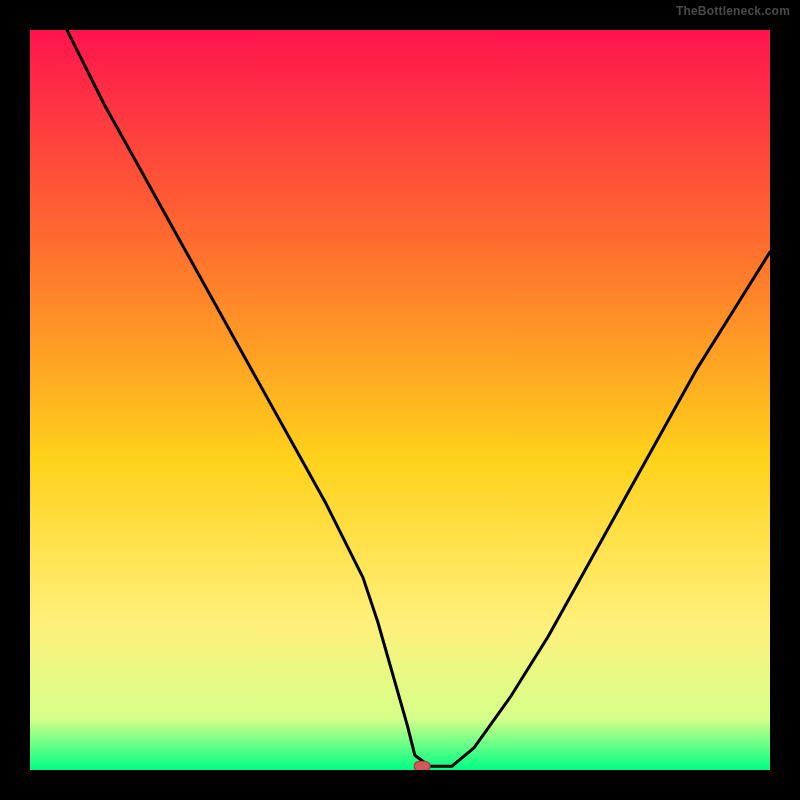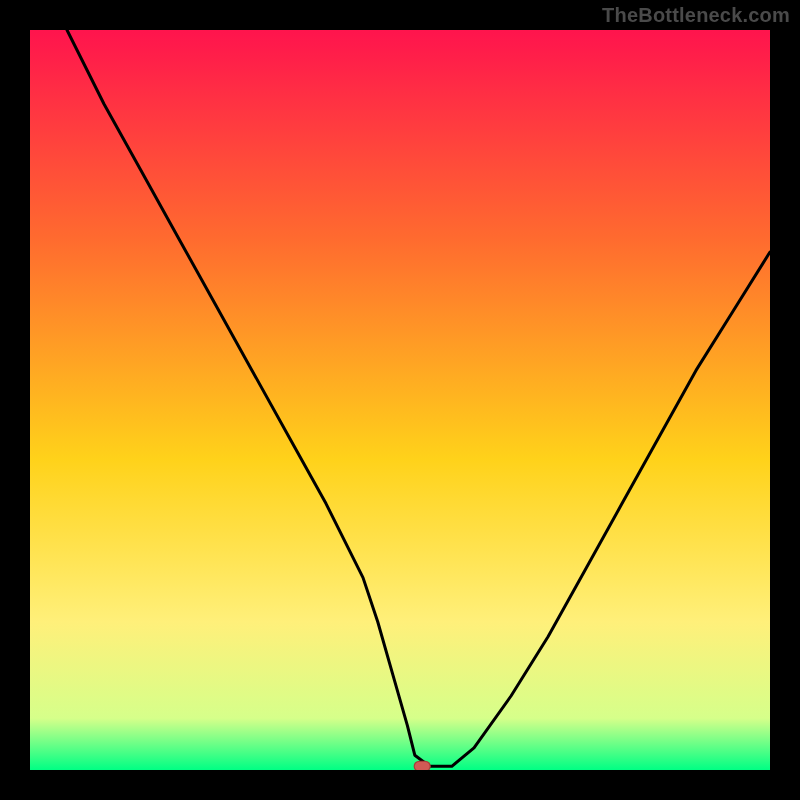--- a/index.html
+++ b/index.html
@@ -15,21 +15,21 @@
     position: relative;
     width: 800px;
     height: 800px;
     background: #000;
   }
   .watermark {
     position: absolute;
     top: 4px;
     right: 10px;
     color: #4a4a4a;
-    font-size: 20px;
+    font-size: 12px;
     font-weight: 600;
     letter-spacing: 0.2px;
     z-index: 20;
     user-select: none;
   }
   .plot {
     position: absolute;
     left: 30px;
     top: 30px;
     width: 740px;

